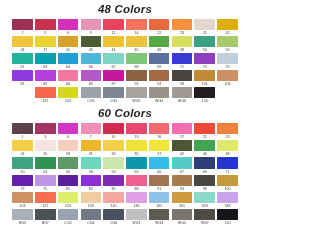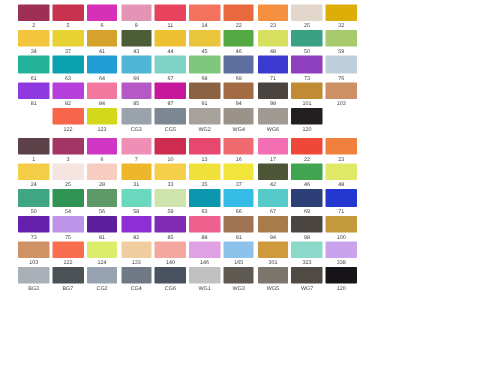--- a/index.html
+++ b/index.html
@@ -77,20 +77,21 @@
     transform: scale(1.0);
   }
   .cell.blank .label { color: transparent; }
 </style>
 </head>
 <body>
 
 <div class="page">
 
   <div class="panel" id="panel-48">
+    <div class="panel-title">48 Colors</div>
     <div class="grid">
         <div class="row">
           <div class="cell">
             <div class="swatch" style="background: rgb(158, 47, 85);"></div>
             <div class="label">2</div>
           </div>
           <div class="cell">
             <div class="swatch" style="background: rgb(201, 50, 79);"></div>
             <div class="label">5</div>
           </div>
@@ -292,20 +293,21 @@
           </div>
           <div class="cell blank">
             <div class="swatch empty"></div>
             <div class="label"></div>
           </div>
         </div>
       </div>
   </div>
 
   <div class="panel" id="panel-60">
+    <div class="panel-title">60 Colors</div>
     <div class="grid">
         <div class="row">
           <div class="cell">
             <div class="swatch" style="background: rgb(92, 66, 72);"></div>
             <div class="label">1</div>
           </div>
           <div class="cell">
             <div class="swatch" style="background: rgb(163, 53, 100);"></div>
             <div class="label">3</div>
           </div>

